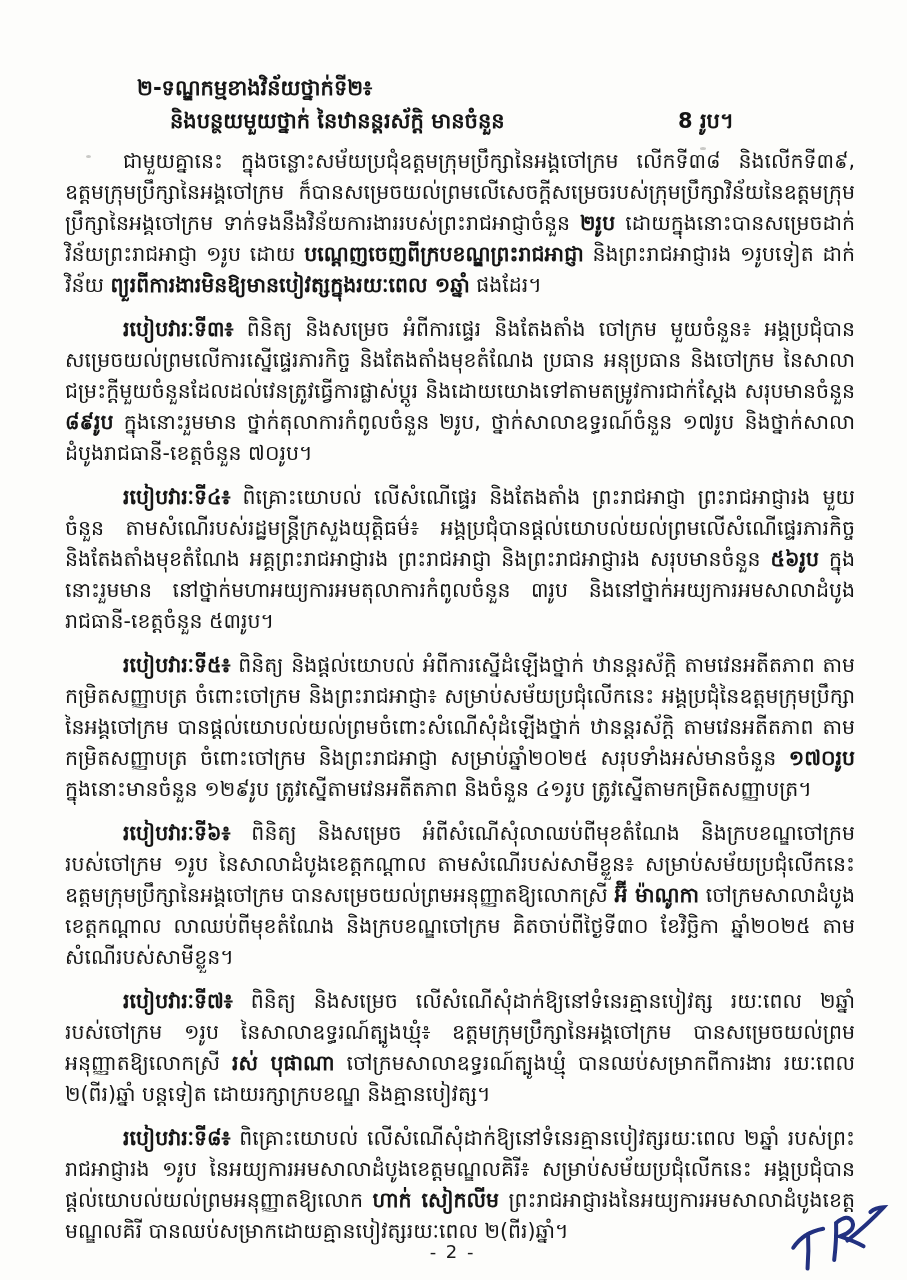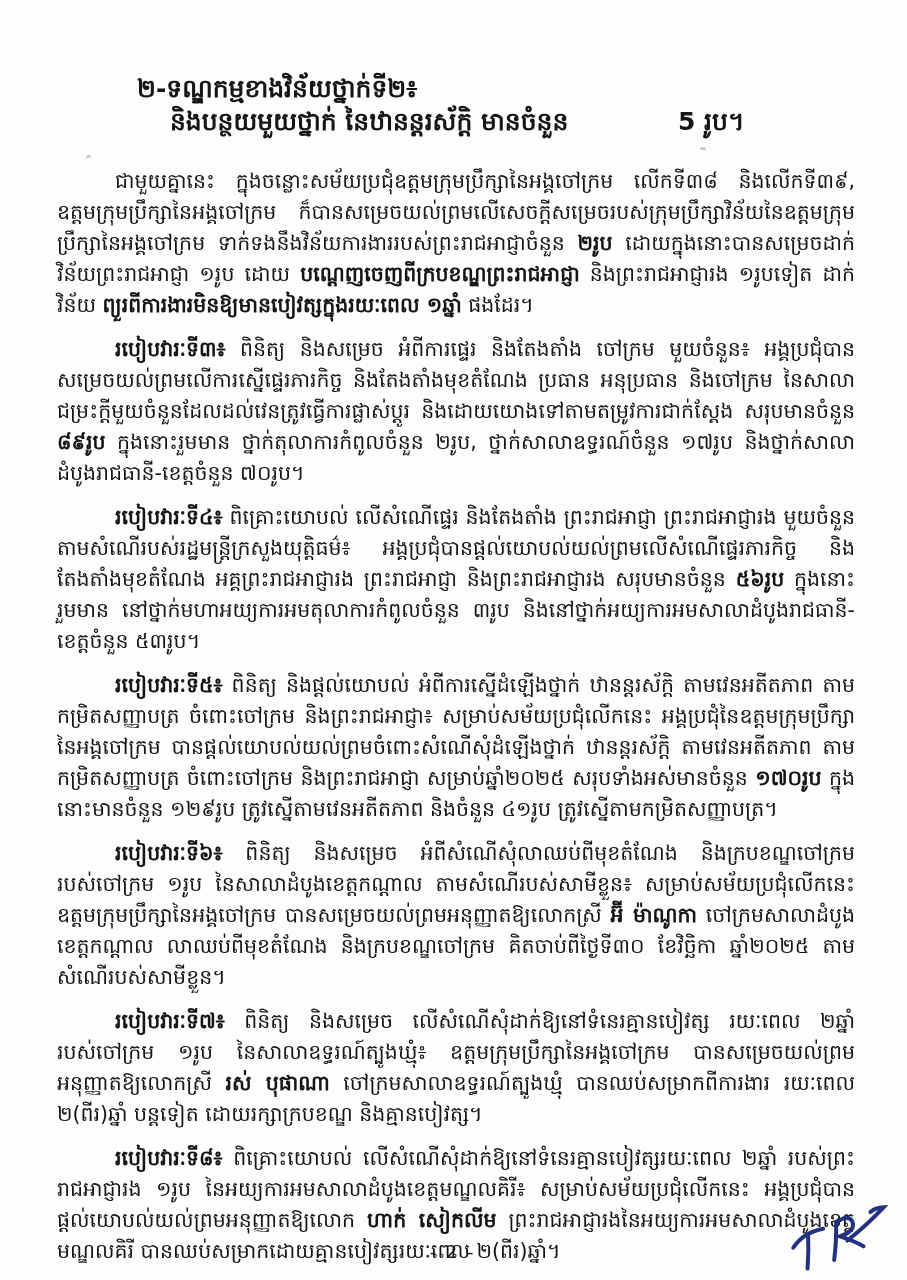--- a/index.html
+++ b/index.html
@@ -24,36 +24,36 @@
     content: "";
     position: absolute;
     background: #c9c9c6;
     border-radius: 50%;
   }
   .page::before { left: 86px; top: 155px; width: 5px; height: 3px; }
   .page::after  { left: 700px; top: 147px; width: 6px; height: 3px; }
 
   .heading {
     font-weight: bold;
-    font-size: 25px;
+    font-size: 21px;
     line-height: 33px;
-    margin-bottom: 28px;
+    margin-bottom: 8px;
   }
   .h-line.h1 { margin-left: 80px; }
   .h-line.h2 { margin-left: 106px; }
   .h-line.h3 { margin-left: 113px; position: relative; }
   .h3-count  { position: absolute; left: 508px; top: 0; white-space: nowrap; }
 
   .body-text {
     font-size: 20.5px;
     line-height: 31px;
     text-align: justify;
   }
   .para {
-    margin: 0 0 13px 0;
+    margin: 0 0 13px 8px;
     text-indent: 58px;
   }
   .para span.b { font-weight: bold; }
   .para span.u { text-underline-offset: 3px; }
 
   .page-number {
     position: absolute;
     left: 50%;
     transform: translateX(-52%);
     bottom: 18px;
@@ -70,21 +70,21 @@
 </style>
 </head>
 <body>
 
 <div class="page">
 
   <div class="heading">
     <div class="h-line h1">២-ទណ្ឌកម្មខាងវិន័យថ្នាក់ទី២៖</div>
     <div class="h-line h3">
       <span>និងបន្ថយមួយថ្នាក់ នៃឋានន្តរស័ក្តិ មានចំនួន</span>
-      <span class="h3-count">5 រូប។</span>
+      <span class="h3-count">8 រូប។</span>
     </div>
   </div>
 
   <div class="body-text">
     <p class="para"><span>ជាមួយគ្នានេះ ក្នុងចន្លោះសម័យប្រជុំឧត្តមក្រុមប្រឹក្សានៃអង្គចៅក្រម លើកទី៣៨ និងលើកទី៣៩, ឧត្តមក្រុមប្រឹក្សានៃអង្គចៅក្រម ក៏បានសម្រេចយល់ព្រមលើសេចក្តីសម្រេចរបស់ក្រុមប្រឹក្សាវិន័យនៃឧត្តមក្រុមប្រឹក្សានៃអង្គចៅក្រម ទាក់ទងនឹងវិន័យការងាររបស់ព្រះរាជអាជ្ញាចំនួន </span><span class="b">២រូប</span><span> ដោយក្នុងនោះបានសម្រេចដាក់វិន័យព្រះរាជអាជ្ញា ១រូប ដោយ </span><span class="b">បណ្តេញចេញពីក្របខណ្ឌព្រះរាជអាជ្ញា</span><span> និងព្រះរាជអាជ្ញារង ១រូបទៀត ដាក់វិន័យ </span><span class="b">ព្យួរពីការងារមិនឱ្យមានបៀវត្សក្នុងរយៈពេល ១ឆ្នាំ</span><span> ផងដែរ។</span></p>
     <p class="para"><span class="b u">របៀបវារៈទី៣៖</span><span> ពិនិត្យ និងសម្រេច អំពីការផ្ទេរ និងតែងតាំង ចៅក្រម មួយចំនួន៖ អង្គប្រជុំបានសម្រេចយល់ព្រមលើការស្នើផ្ទេរភារកិច្ច និងតែងតាំងមុខតំណែង ប្រធាន អនុប្រធាន និងចៅក្រម នៃសាលាជម្រះក្តីមួយចំនួនដែលដល់វេនត្រូវធ្វើការផ្លាស់ប្តូរ និងដោយយោងទៅតាមតម្រូវការជាក់ស្តែង សរុបមានចំនួន </span><span class="b">៨៩រូប</span><span> ក្នុងនោះរួមមាន ថ្នាក់តុលាការកំពូលចំនួន ២រូប, ថ្នាក់សាលាឧទ្ធរណ៍ចំនួន ១៧រូប និងថ្នាក់សាលាដំបូងរាជធានី-ខេត្តចំនួន ៧០រូប។</span></p>
     <p class="para"><span class="b u">របៀបវារៈទី៤៖</span><span> ពិគ្រោះយោបល់ លើសំណើផ្ទេរ និងតែងតាំង ព្រះរាជអាជ្ញា ព្រះរាជអាជ្ញារង មួយចំនួន តាមសំណើរបស់រដ្ឋមន្ត្រីក្រសួងយុត្តិធម៌៖ អង្គប្រជុំបានផ្តល់យោបល់យល់ព្រមលើសំណើផ្ទេរភារកិច្ច និងតែងតាំងមុខតំណែង អគ្គព្រះរាជអាជ្ញារង ព្រះរាជអាជ្ញា និងព្រះរាជអាជ្ញារង សរុបមានចំនួន </span><span class="b">៥៦រូប</span><span> ក្នុងនោះរួមមាន នៅថ្នាក់មហាអយ្យការអមតុលាការកំពូលចំនួន ៣រូប និងនៅថ្នាក់អយ្យការអមសាលាដំបូងរាជធានី-ខេត្តចំនួន ៥៣រូប។</span></p>
     <p class="para"><span class="b u">របៀបវារៈទី៥៖</span><span> ពិនិត្យ និងផ្តល់យោបល់ អំពីការស្នើដំឡើងថ្នាក់ ឋានន្តរស័ក្តិ តាមវេនអតីតភាព តាមកម្រិតសញ្ញាបត្រ ចំពោះចៅក្រម និងព្រះរាជអាជ្ញា៖ សម្រាប់សម័យប្រជុំលើកនេះ អង្គប្រជុំនៃឧត្តមក្រុមប្រឹក្សានៃអង្គចៅក្រម បានផ្តល់យោបល់យល់ព្រមចំពោះសំណើសុំដំឡើងថ្នាក់ ឋានន្តរស័ក្តិ តាមវេនអតីតភាព តាមកម្រិតសញ្ញាបត្រ ចំពោះចៅក្រម និងព្រះរាជអាជ្ញា សម្រាប់ឆ្នាំ២០២៥ សរុបទាំងអស់មានចំនួន </span><span class="b">១៧០រូប</span><span> ក្នុងនោះមានចំនួន ១២៩រូប ត្រូវស្នើតាមវេនអតីតភាព និងចំនួន ៤១រូប ត្រូវស្នើតាមកម្រិតសញ្ញាបត្រ។</span></p>
     <p class="para"><span class="b u">របៀបវារៈទី៦៖</span><span> ពិនិត្យ និងសម្រេច អំពីសំណើសុំលាឈប់ពីមុខតំណែង និងក្របខណ្ឌចៅក្រម របស់ចៅក្រម ១រូប នៃសាលាដំបូងខេត្តកណ្តាល តាមសំណើរបស់សាមីខ្លួន៖ សម្រាប់សម័យប្រជុំលើកនេះ ឧត្តមក្រុមប្រឹក្សានៃអង្គចៅក្រម បានសម្រេចយល់ព្រមអនុញ្ញាតឱ្យលោកស្រី </span><span class="b">អ៊ី ម៉ាណូកា</span><span> ចៅក្រមសាលាដំបូងខេត្តកណ្តាល លាឈប់ពីមុខតំណែង និងក្របខណ្ឌចៅក្រម គិតចាប់ពីថ្ងៃទី៣០ ខែវិច្ឆិកា ឆ្នាំ២០២៥ តាមសំណើរបស់សាមីខ្លួន។</span></p>
     <p class="para"><span class="b u">របៀបវារៈទី៧៖</span><span> ពិនិត្យ និងសម្រេច លើសំណើសុំដាក់ឱ្យនៅទំនេរគ្មានបៀវត្ស រយៈពេល ២ឆ្នាំ របស់ចៅក្រម ១រូប នៃសាលាឧទ្ធរណ៍ត្បូងឃ្មុំ៖ ឧត្តមក្រុមប្រឹក្សានៃអង្គចៅក្រម បានសម្រេចយល់ព្រមអនុញ្ញាតឱ្យលោកស្រី </span><span class="b">រស់ បុផាណា</span><span> ចៅក្រមសាលាឧទ្ធរណ៍ត្បូងឃ្មុំ បានឈប់សម្រាកពីការងារ រយៈពេល ២(ពីរ)ឆ្នាំ បន្តទៀត ដោយរក្សាក្របខណ្ឌ និងគ្មានបៀវត្ស។</span></p>

